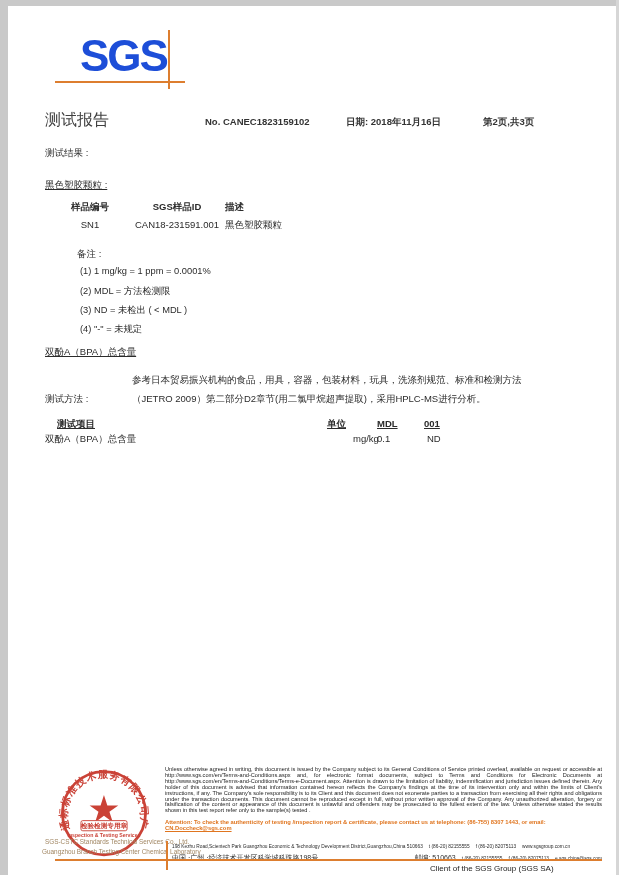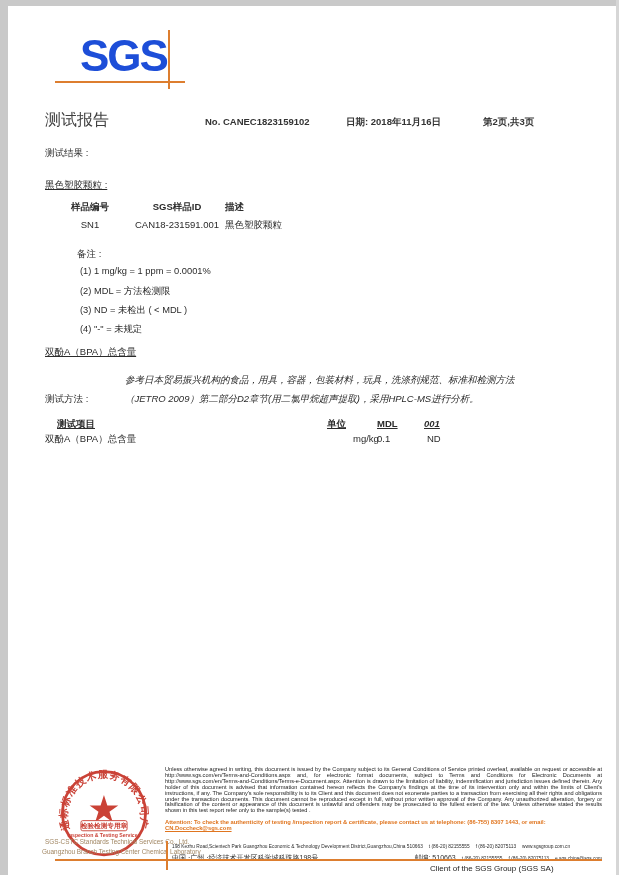--- a/index.html
+++ b/index.html
@@ -31,28 +31,28 @@
   .sample-heading{left:45px;top:179px;}
   .st-c1{left:58px;width:64px;text-align:center;}
   .st-c2{left:128px;width:98px;text-align:center;}
   .st-c3{left:225px;}
   .st-head{top:201px;font-weight:bold;}
   .st-row{top:219px;}
   .remarks-heading{left:45px;top:248px;margin-left:32px;}
   .note{left:80px;font-size:9.3px;color:#2b2b2b;}
   .bpa-heading{left:45px;top:346px;}
   .method-label{left:45px;top:393px;}
-  .method-text{left:125px;top:370px;width:425px;line-height:19px;font-style:italic;}
+  .method-text{left:132px;top:370px;width:425px;line-height:19px;}
   
   .rt-head{top:418px;font-weight:bold;}
   .rt-row{top:433px;}
   .rt-item-h{left:57px;}
   .rt-unit{left:327px;}
   .rt-mdl{left:377px;}
-  .rt-001{left:424px;font-style:italic;}
+  .rt-001{left:424px;}
   .rt-item{left:45px;}
   .rt-unit-v{left:325px;margin-left:28px;}
   .rt-mdl-v{left:377px;}
   .rt-val{left:427px;}
   
   .stamp{left:52px;top:768px;width:104px;height:96px;opacity:.92;}
   .company{font-size:6.4px;color:#a18662;letter-spacing:0;white-space:nowrap;}
   .company1{left:45px;top:838px;}
   .company2{left:42px;top:848px;}
   .disclaimer{left:165px;top:767px;width:437px;font-size:5.6px;line-height:5.9px;color:#1c1c1c;text-align:justify;}

